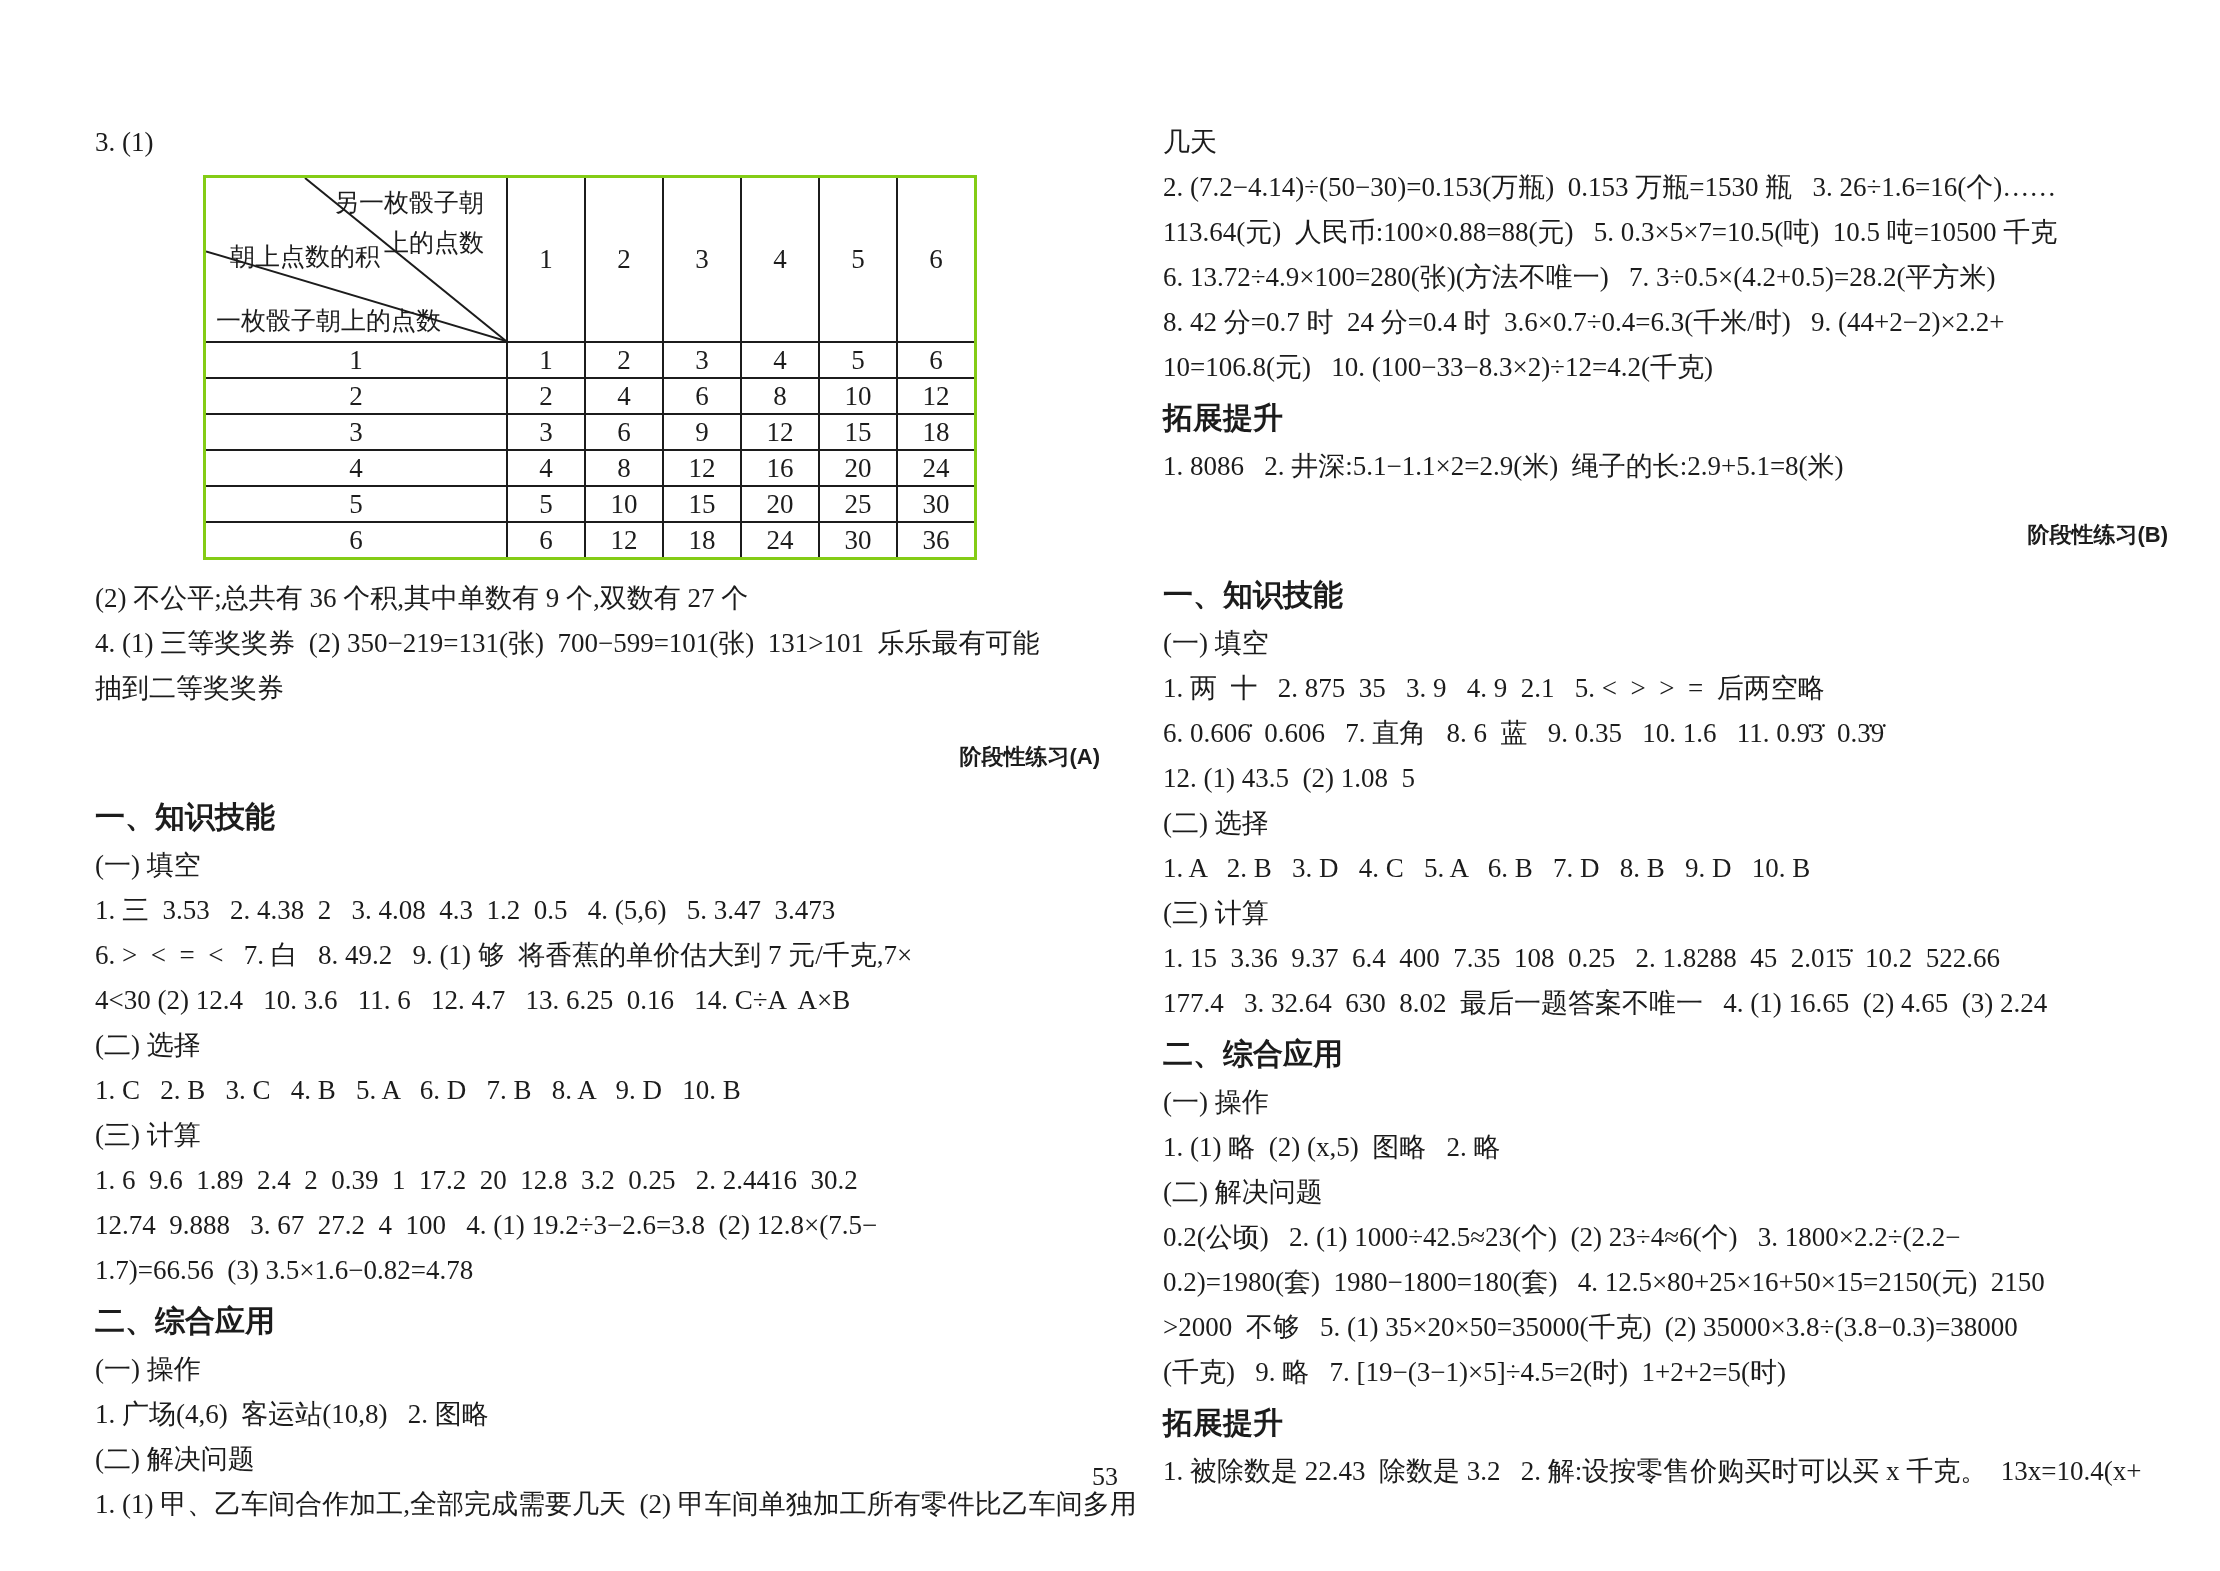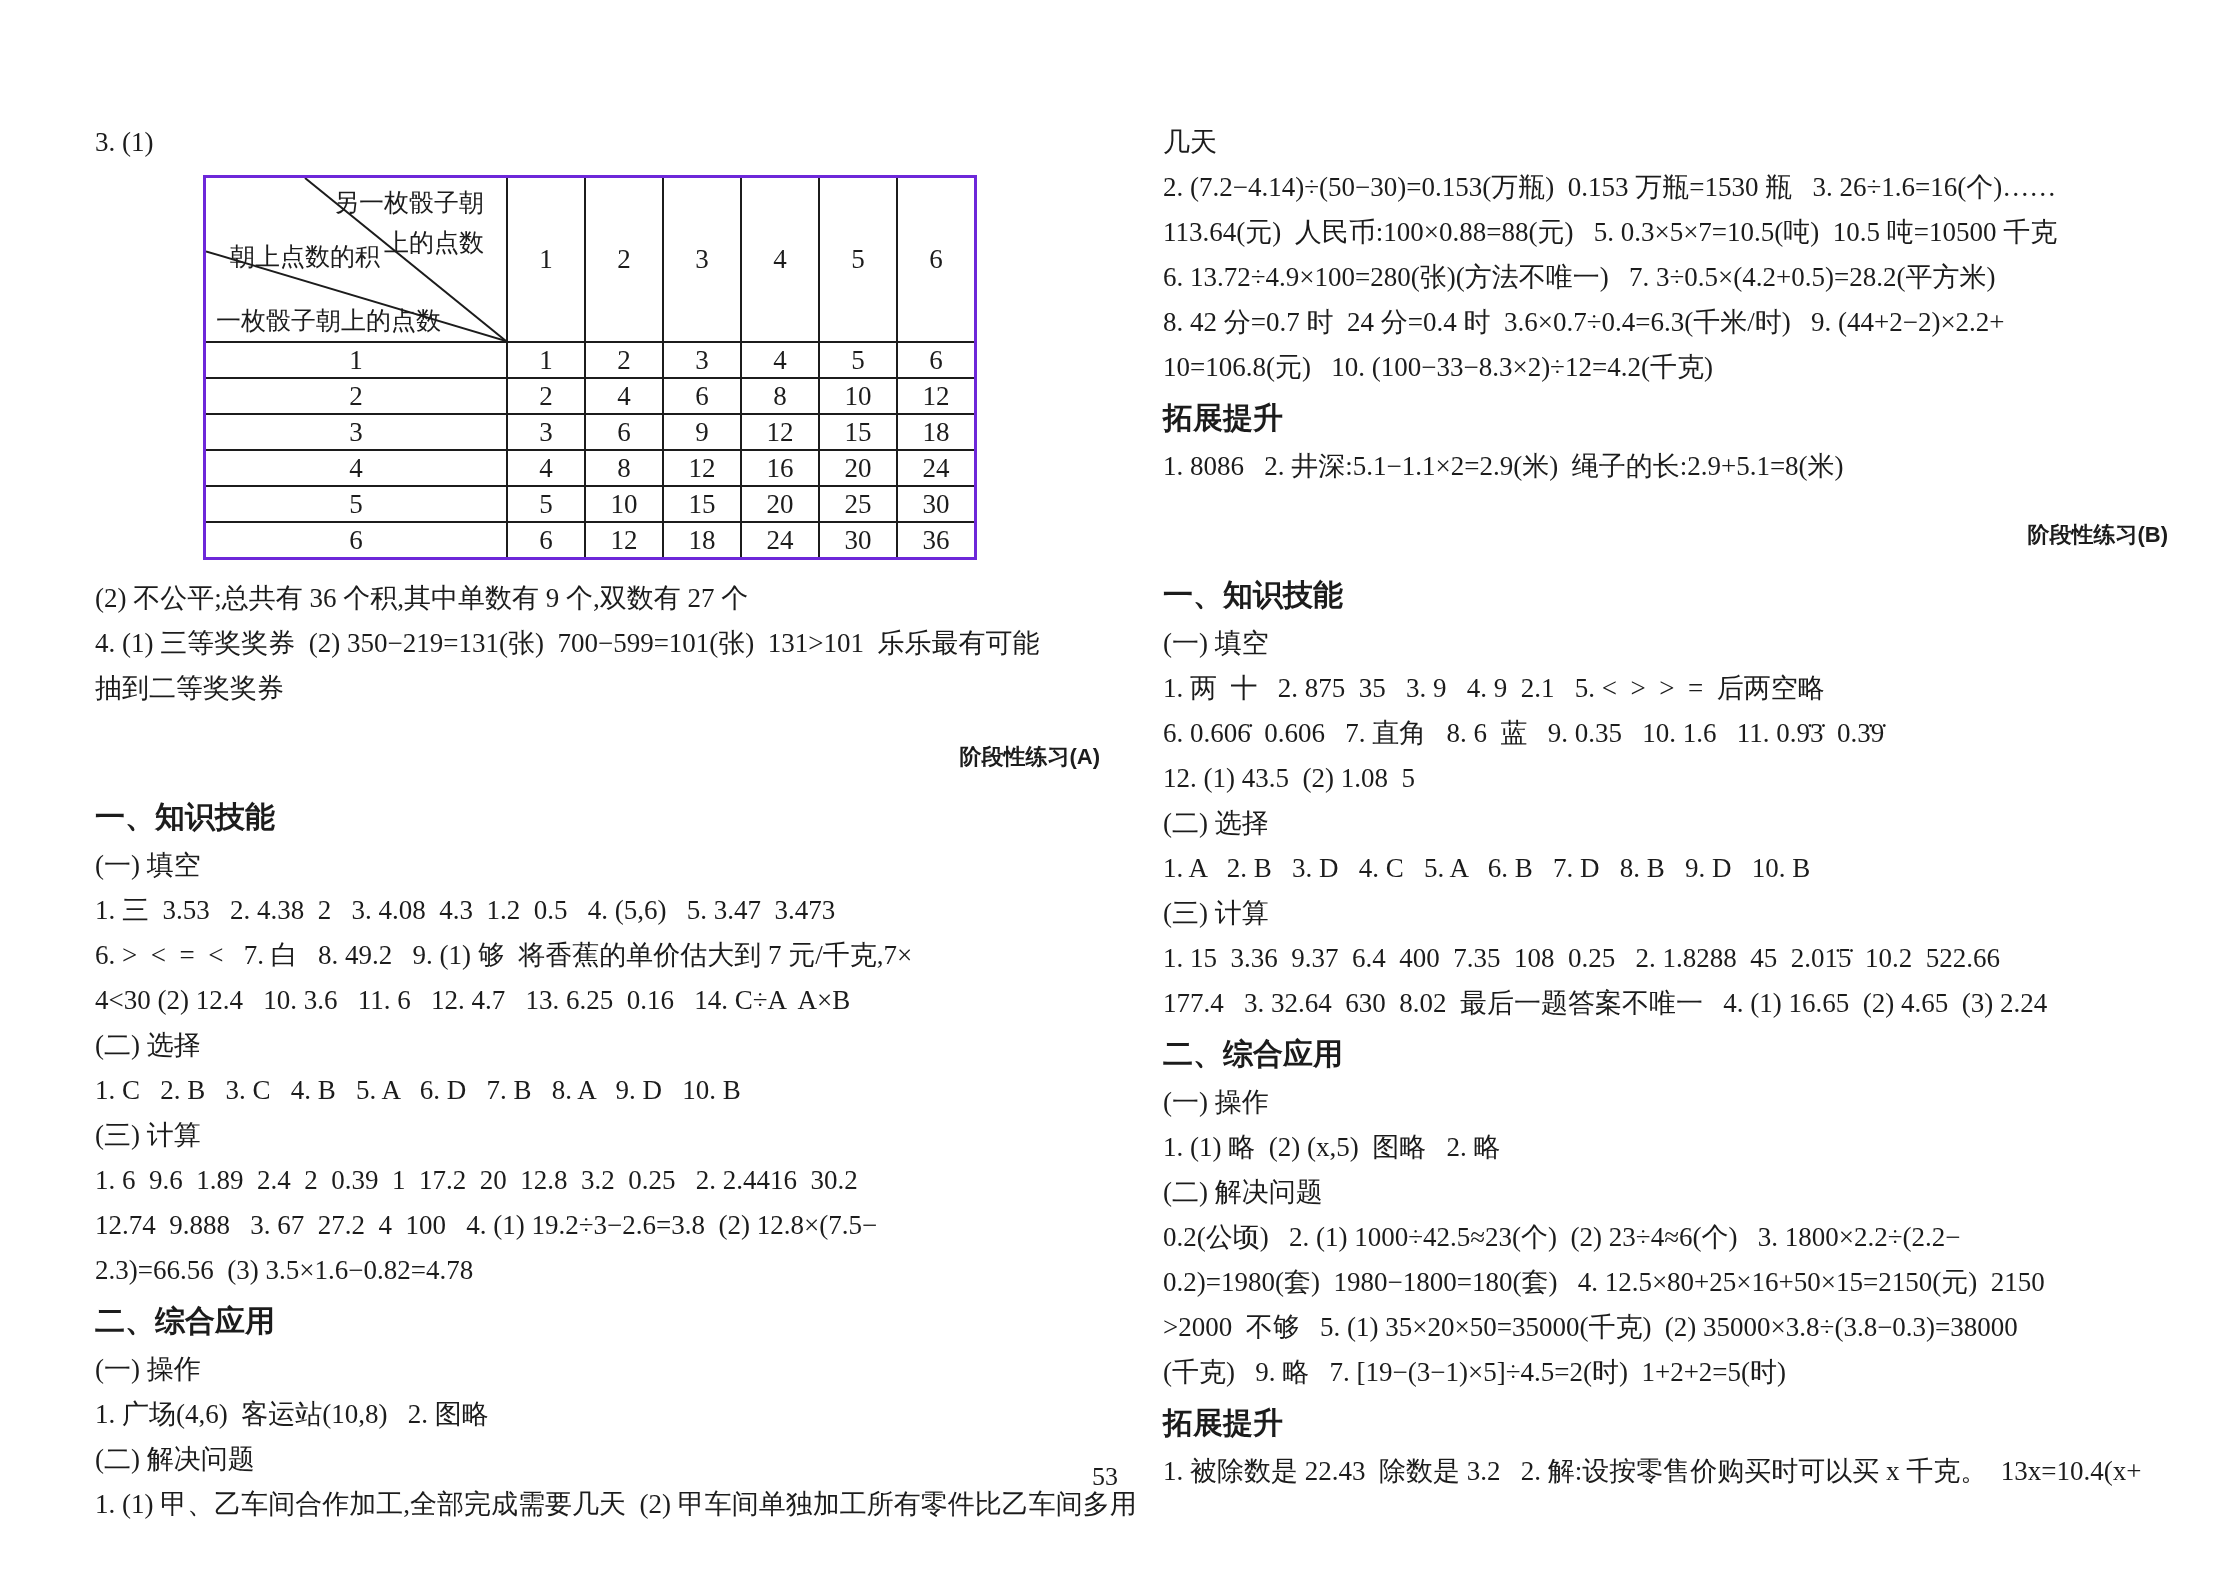--- a/index.html
+++ b/index.html
@@ -20,21 +20,21 @@
     font-weight:bold; font-size:30px; line-height:48px; margin:4px 0 2px;
   }
   .section-title {
     font-family:"Liberation Sans","DejaVu Sans",sans-serif;
     font-weight:bold; font-size:22px; line-height:52px;
     text-align:right; margin:20px 0 10px;
   }
   
   table.dice {
     border-collapse:collapse; margin:10px 0 16px 108px;
-    border:3px solid #6d28d9;
+    border:3px solid #84cc16;
   }
   table.dice th, table.dice td {
     border:2px solid #1c1c1c; text-align:center; vertical-align:middle;
     font-weight:normal; font-size:27px; padding:0; line-height:1;
   }
   table.dice tr.head th { height:163px; width:76px; }
   table.dice tr.body td { height:34px; }
   td.corner { width:300px; height:163px; position:relative; }
   td.corner svg { position:absolute; left:0; top:0; width:100%; height:100%; }
   td.corner span { position:absolute; font-size:25px; white-space:pre; }
@@ -139,21 +139,21 @@
   <div class="bold-head">一、知识技能</div>
   <div class="line">(一) 填空</div>
   <div class="line">1. 三  3.53   2. 4.38  2   3. 4.08  4.3  1.2  0.5   4. (5,6)   5. 3.47  3.473</div>
   <div class="line">6. &gt;  &lt;  =  &lt;   7. 白   8. 49.2   9. (1) 够  将香蕉的单价估大到 7 元/千克,7×</div>
   <div class="line">4&lt;30 (2) 12.4   10. 3.6   11. 6   12. 4.7   13. 6.25  0.16   14. C÷A  A×B</div>
   <div class="line">(二) 选择</div>
   <div class="line">1. C   2. B   3. C   4. B   5. A   6. D   7. B   8. A   9. D   10. B</div>
   <div class="line">(三) 计算</div>
   <div class="line">1. 6  9.6  1.89  2.4  2  0.39  1  17.2  20  12.8  3.2  0.25   2. 2.4416  30.2</div>
   <div class="line">12.74  9.888   3. 67  27.2  4  100   4. (1) 19.2÷3−2.6=3.8  (2) 12.8×(7.5−</div>
-  <div class="line">2.3)=66.56  (3) 3.5×1.6−0.82=4.78</div>
+  <div class="line">1.7)=66.56  (3) 3.5×1.6−0.82=4.78</div>
   <div class="bold-head">二、综合应用</div>
   <div class="line">(一) 操作</div>
   <div class="line">1. 广场(4,6)  客运站(10,8)   2. 图略</div>
   <div class="line">(二) 解决问题</div>
   <div class="line">1. (1) 甲、乙车间合作加工,全部完成需要几天  (2) 甲车间单独加工所有零件比乙车间多用</div>
 </div>
 
 <div class="col col-right">
   <div class="line">几天</div>
   <div class="line">2. (7.2−4.14)÷(50−30)=0.153(万瓶)  0.153 万瓶=1530 瓶   3. 26÷1.6=16(个)……</div>

